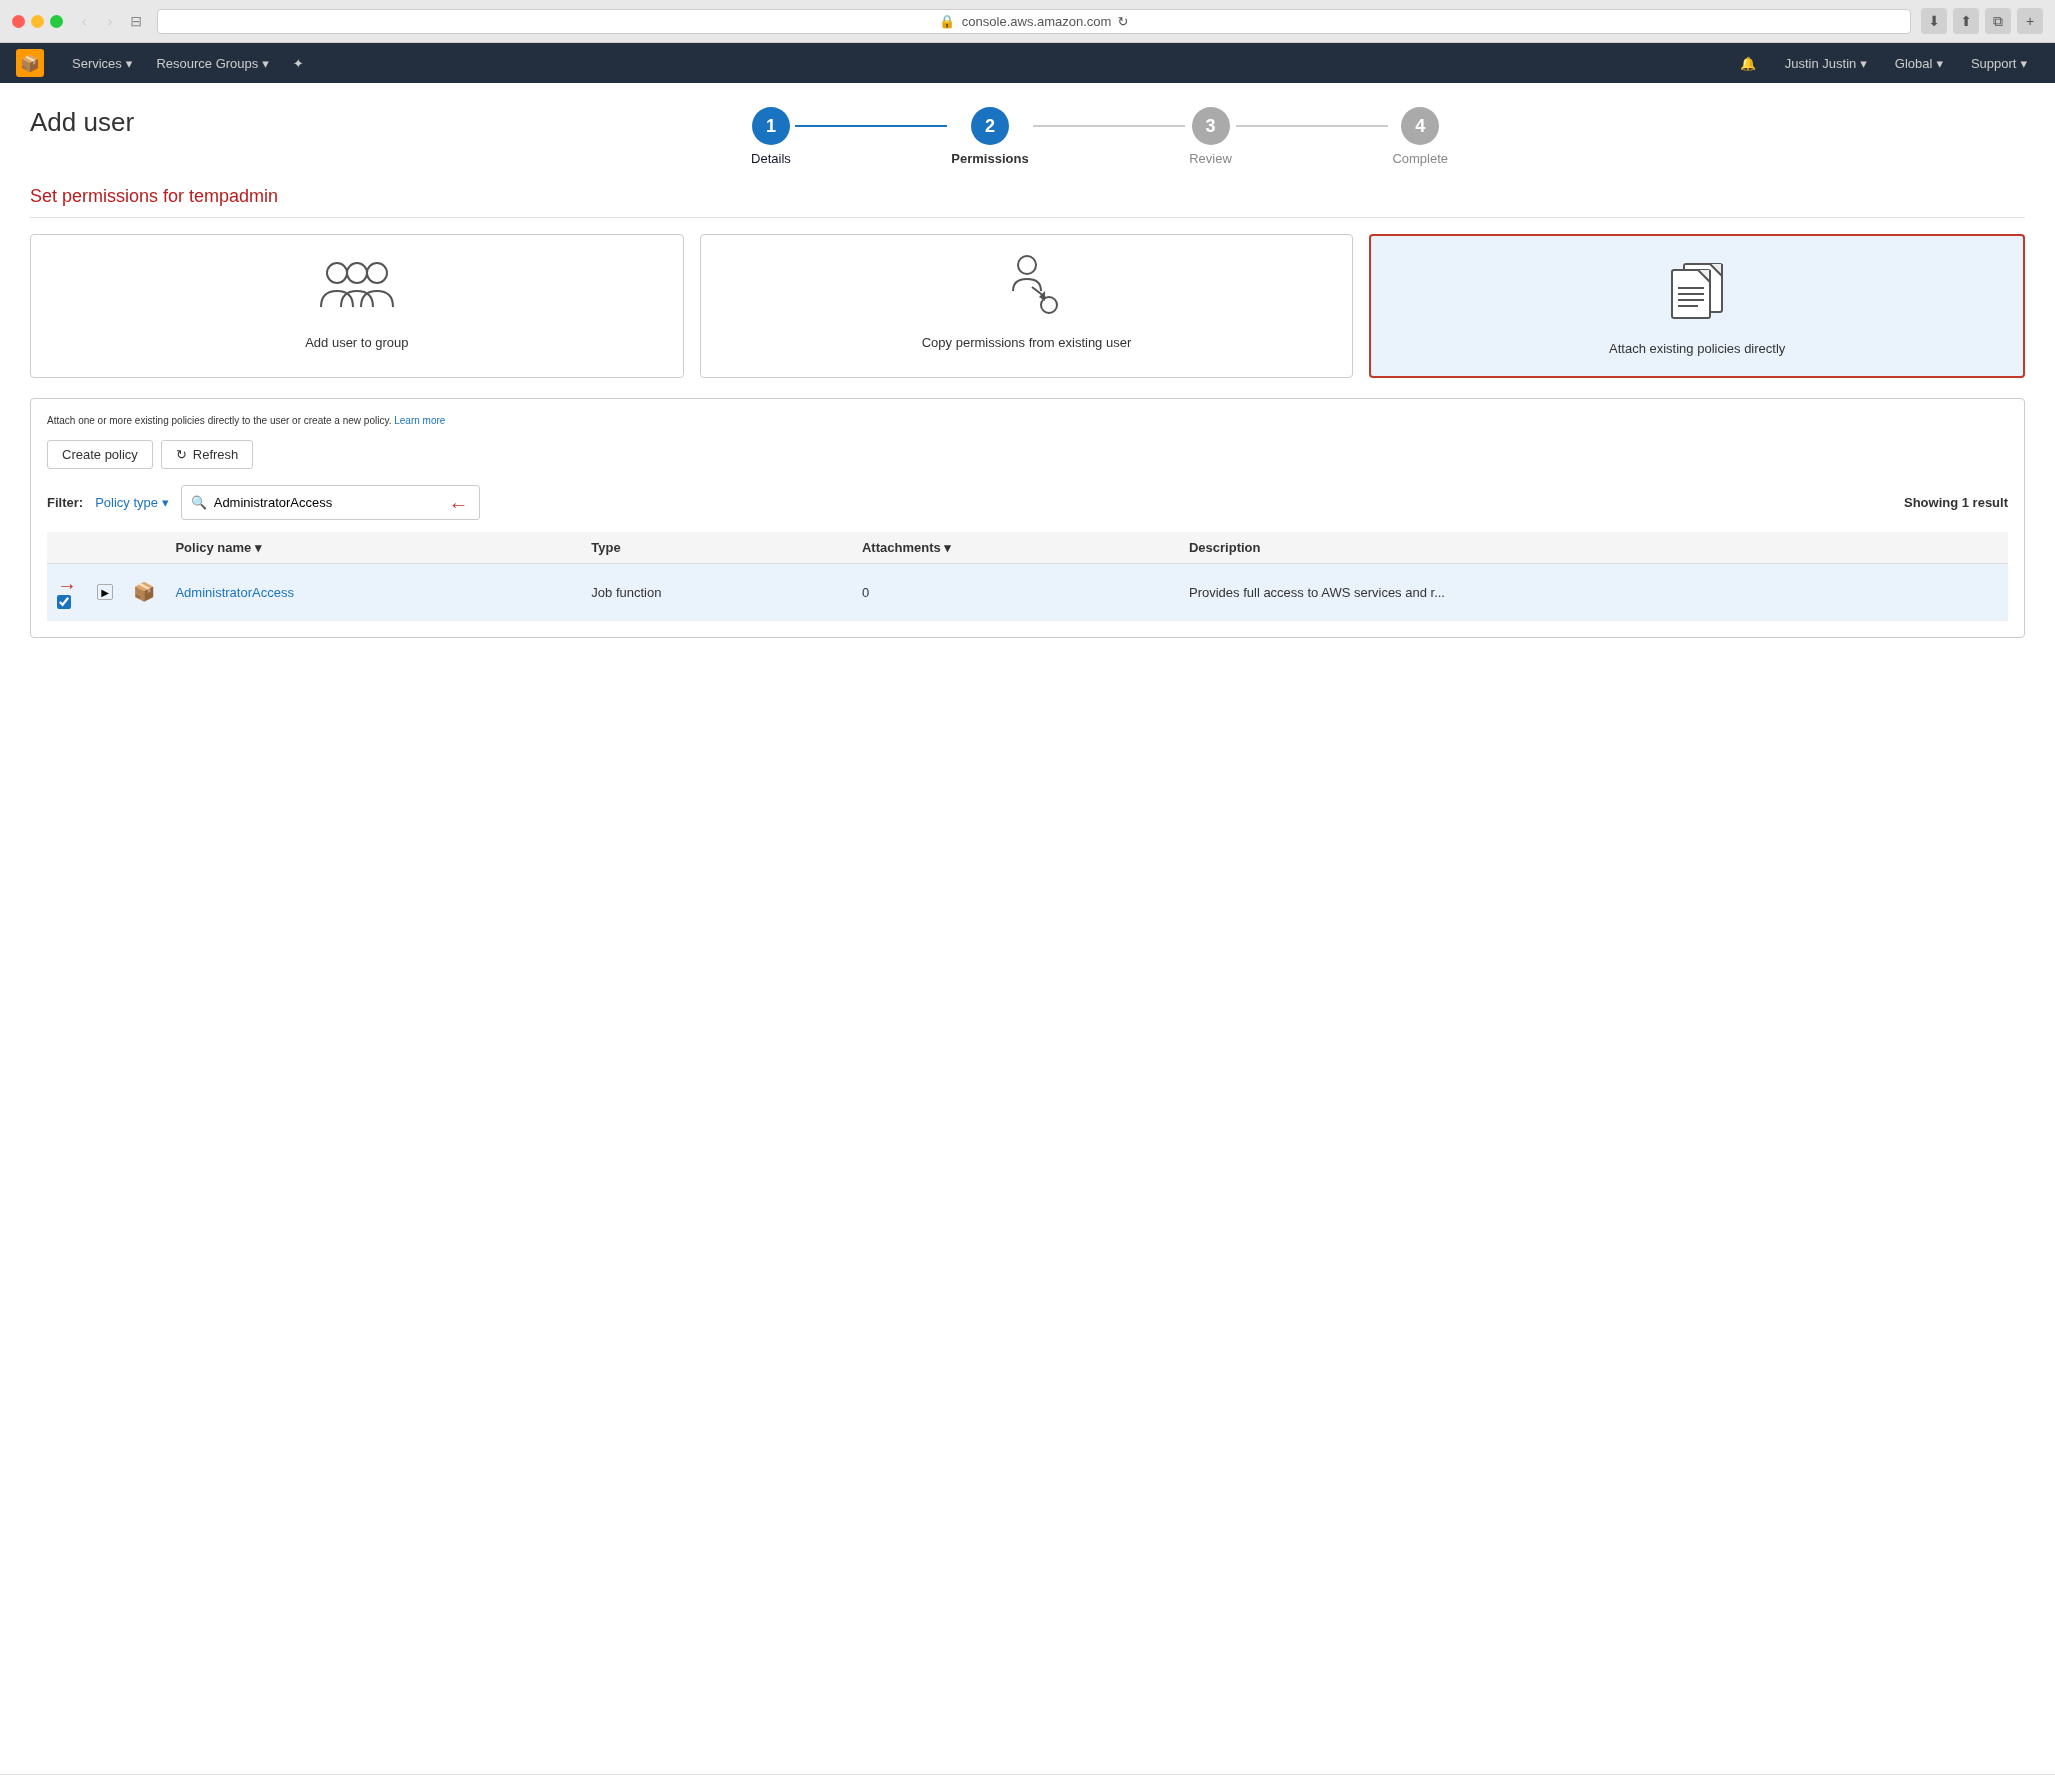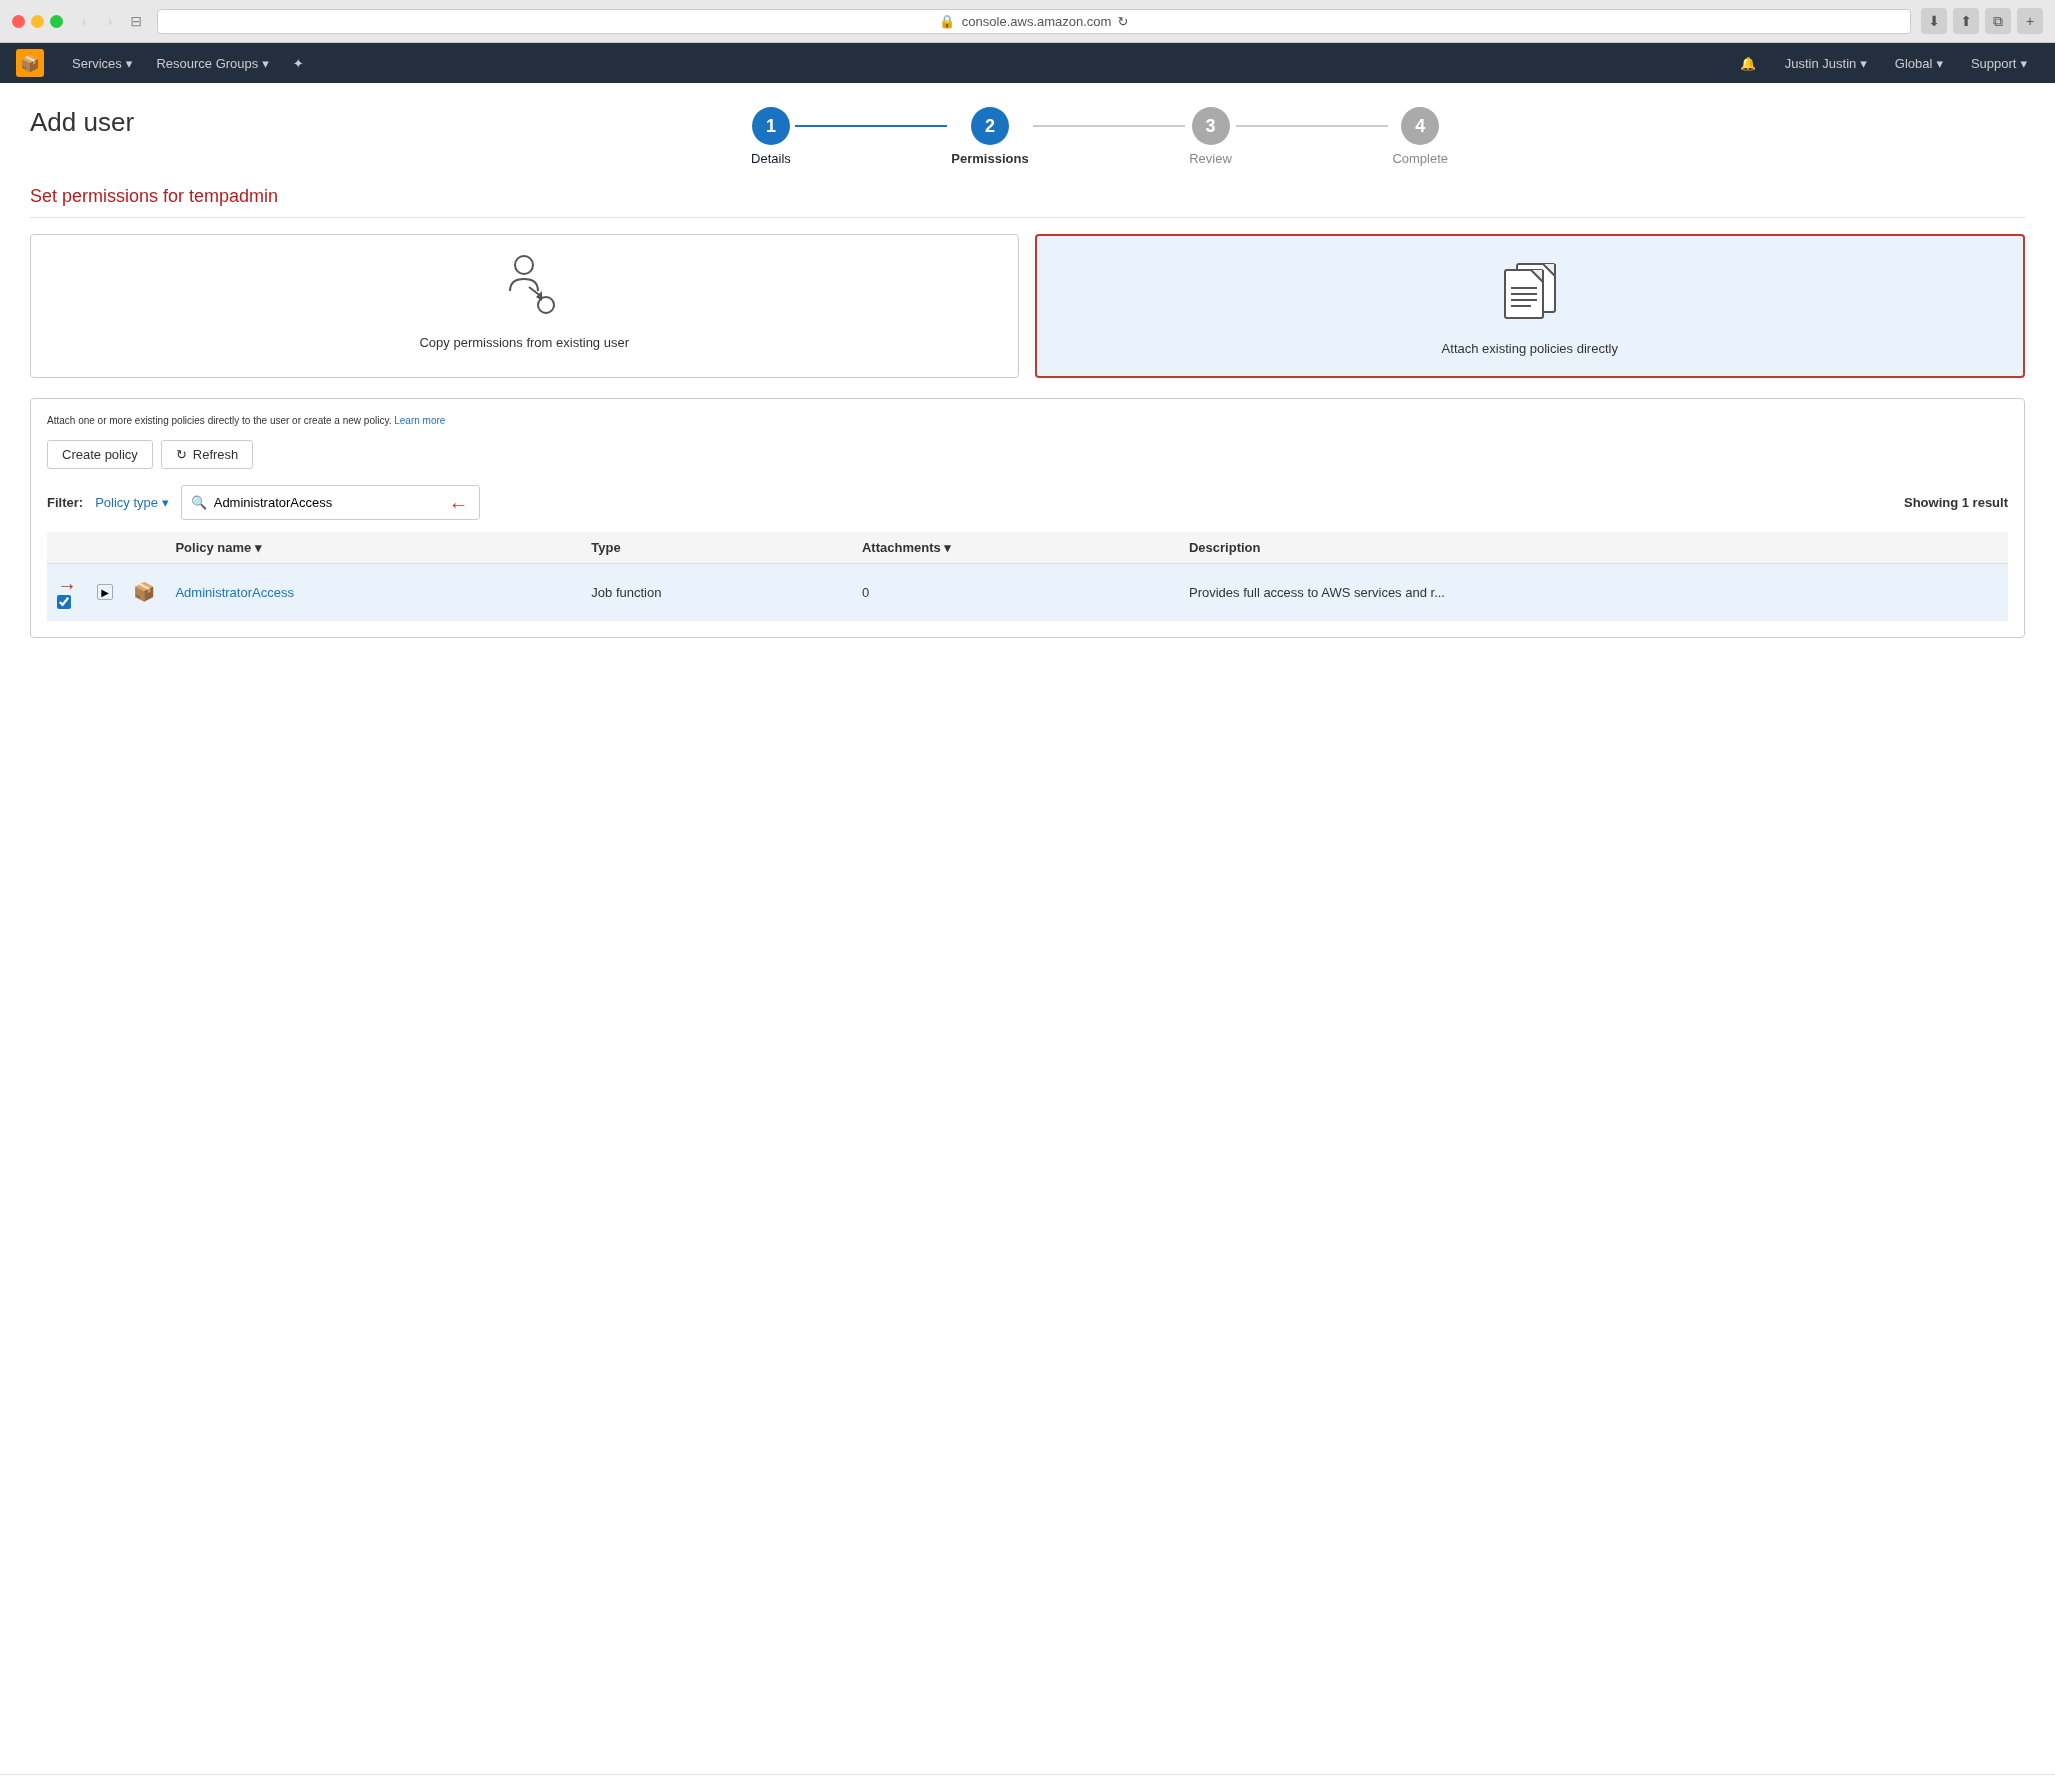--- a/index.html
+++ b/index.html
@@ -378,20 +378,34 @@
         </div>
         <div class="step-label">Complete</div>
       </div>
     </div>
   </div>
 
   <div class="section-title">Set permissions for tempadmin</div>
 
   <div class="permission-cards">
 
+    <div class="permission-card">
+      <div class="card-icon">
+        <svg width="80" height="60" viewBox="0 0 80 60" fill="none" xmlns="http://www.w3.org/2000/svg">
+
+          <circle cx="20" cy="18" r="10" stroke="#555" stroke-width="2" fill="none"></circle>
+          <path d="M4 52 Q4 36 20 36 Q36 36 36 52" stroke="#555" stroke-width="2" fill="none"></path>
+          <circle cx="40" cy="18" r="10" stroke="#555" stroke-width="2" fill="none"></circle>
+          <path d="M24 52 Q24 36 40 36 Q56 36 56 52" stroke="#555" stroke-width="2" fill="none"></path>
+          <circle cx="60" cy="18" r="10" stroke="#555" stroke-width="2" fill="none"></circle>
+          <path d="M44 52 Q44 36 60 36 Q76 36 76 52" stroke="#555" stroke-width="2" fill="none"></path>
+        </svg>
+      </div>
+      <div class="card-label">Add user to group</div>
+    </div>
 
     <div class="permission-card">
       <div class="card-icon">
         <svg width="80" height="60" viewBox="0 0 80 60" fill="none" xmlns="http://www.w3.org/2000/svg">
 
           <circle cx="40" cy="10" r="9" stroke="#555" stroke-width="2" fill="none"></circle>
           <path d="M26 36 Q26 24 40 24 Q54 24 54 36" stroke="#555" stroke-width="2" fill="none"></path>
 
           <line x1="45" y1="32" x2="58" y2="42" stroke="#555" stroke-width="2"></line>
           <polygon points="58,36 58,46 52,42" fill="#555"></polygon>

